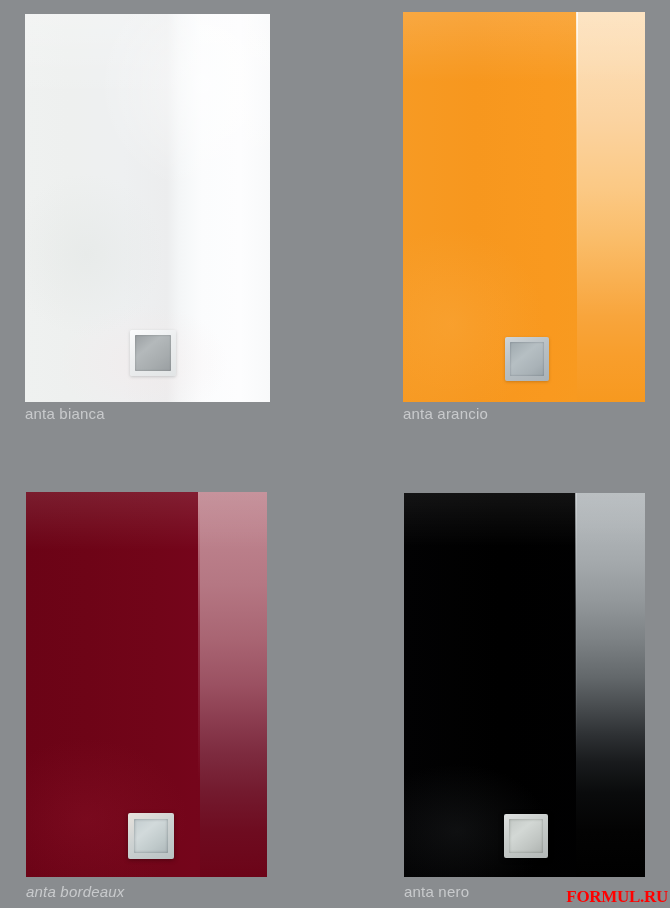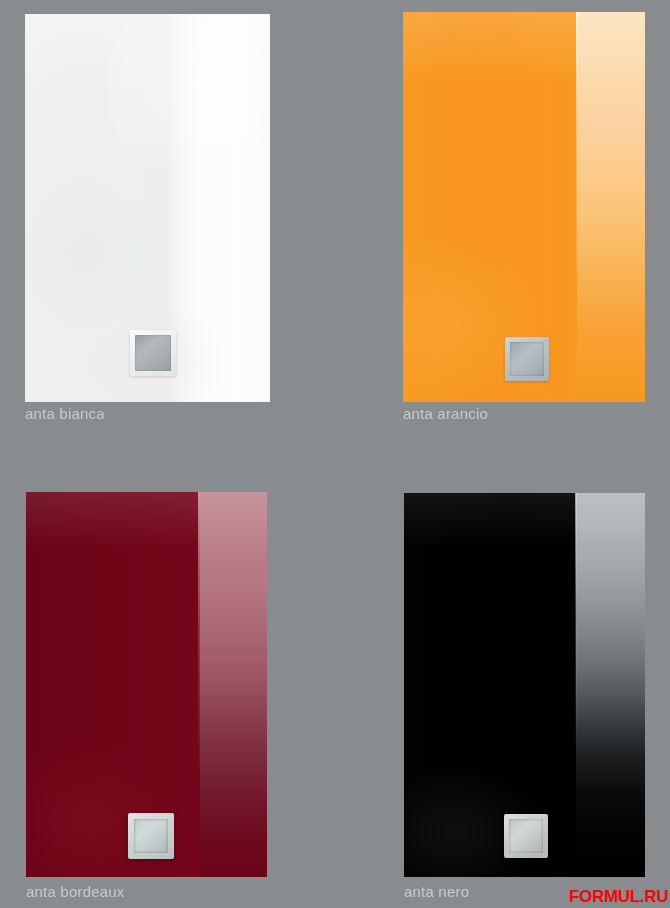--- a/index.html
+++ b/index.html
@@ -251,31 +251,31 @@
       <div class="door-base"></div>
       <div class="door-gloss"></div>
       <div class="door-seam"></div>
       <div class="door-sheen"></div>
     </div>
   </div>
   <div class="handle" style="left:128px; top:813px; width:46px; height:46px;">
     <div class="handle-frame" style="background:linear-gradient(150deg,#e8e3dd 0%,#cdd2d2 45%,#b9c2c3 100%); box-shadow:0 1px 4px rgba(40,0,8,0.5);"></div>
     <div class="handle-face" style="left:6px; top:6px; right:6px; bottom:6px; background:linear-gradient(140deg,#c3cdcf 0%,#d2dadb 35%,#bfc9ca 72%,#aeb8ba 100%); box-shadow:inset 0 0 3px rgba(60,70,75,0.5);"></div>
   </div>
-  <div class="caption caption-abs" style="left: 26px; top: 883px; color: rgb(200, 202, 204);">anta bordeaux</div>
+  <div class="caption caption-abs" style="left: 26px; top: 883px; color: rgb(200, 202, 204); font-style: italic;">anta bordeaux</div>
 
   <div class="swatch" id="cell-nero">
     <div class="door">
       <div class="door-base"></div>
       <div class="door-gloss"></div>
       <div class="door-seam"></div>
       <div class="door-sheen"></div>
     </div>
   </div>
   <div class="handle" style="left:504px; top:814px; width:44px; height:44px;">
     <div class="handle-frame" style="background:linear-gradient(150deg,#dfe2e1 0%,#c6cbc9 45%,#b3b8b7 100%); box-shadow:0 1px 5px rgba(0,0,0,0.8);"></div>
     <div class="handle-face" style="left:5px; top:5px; right:5px; bottom:5px; background:linear-gradient(140deg,#c3c8c5 0%,#d3d8d5 35%,#c0c5c2 72%,#aeb3b0 100%); box-shadow:inset 0 0 3px rgba(60,65,62,0.45);"></div>
   </div>
   <div class="caption caption-abs" style="left: 404px; top: 883px; color: rgb(200, 202, 204); text-align: center;">anta nero</div>
 
-  <div class="watermark" style="color: rgb(255, 0, 0);">FORMUL.RU</div>
+  <div class="watermark" style="color: rgb(255, 0, 0); font-family: Liberation Serif, serif;">FORMUL.RU</div>
 
 </div>
 
 </body></html>

